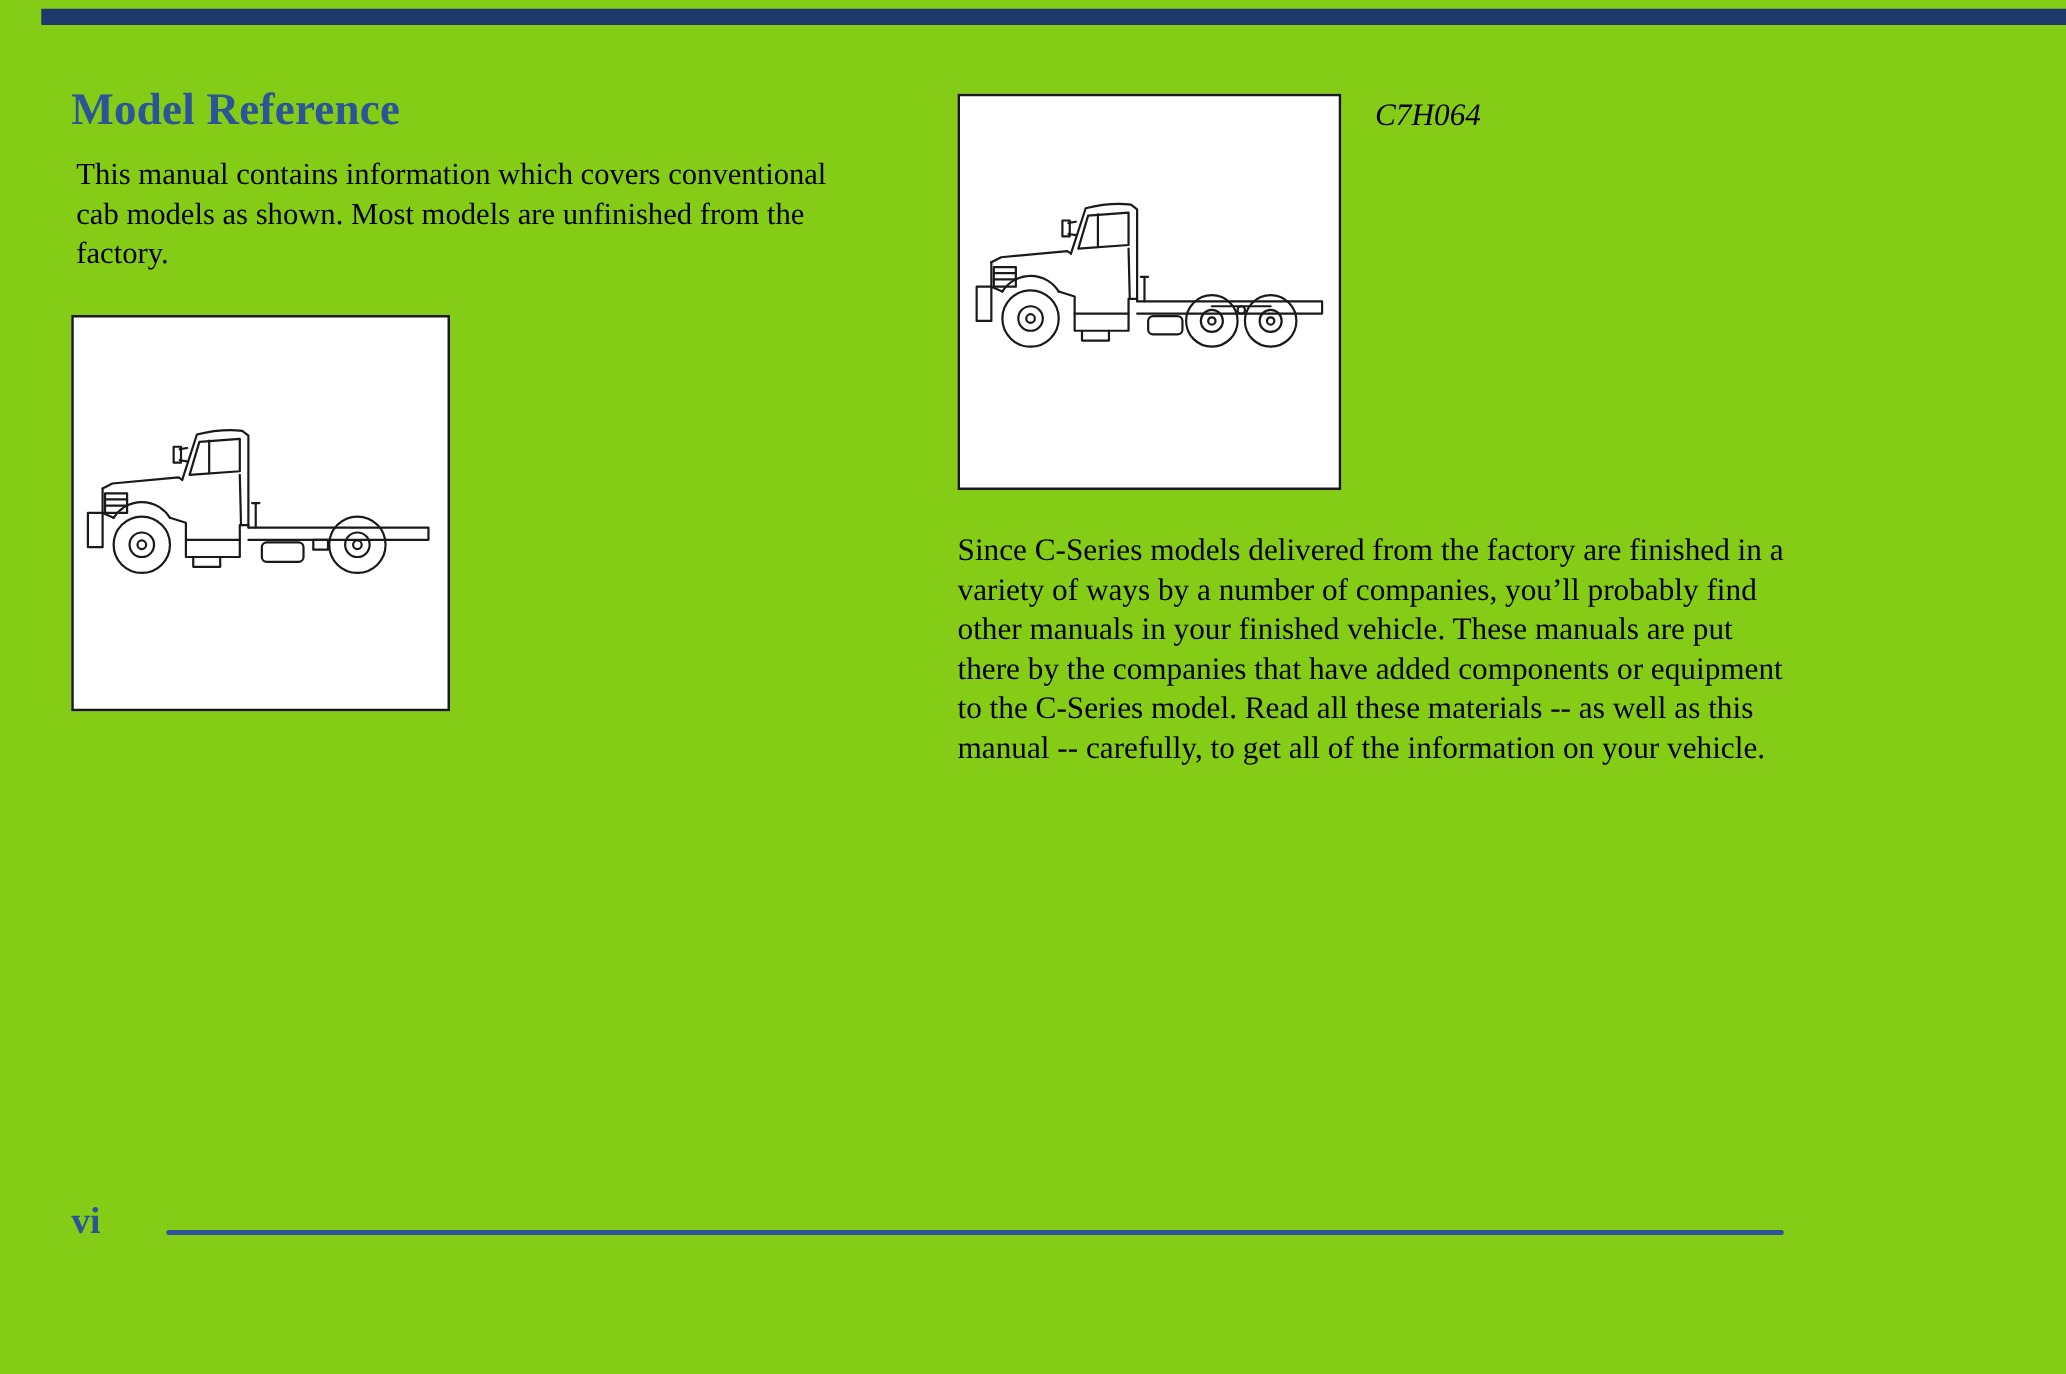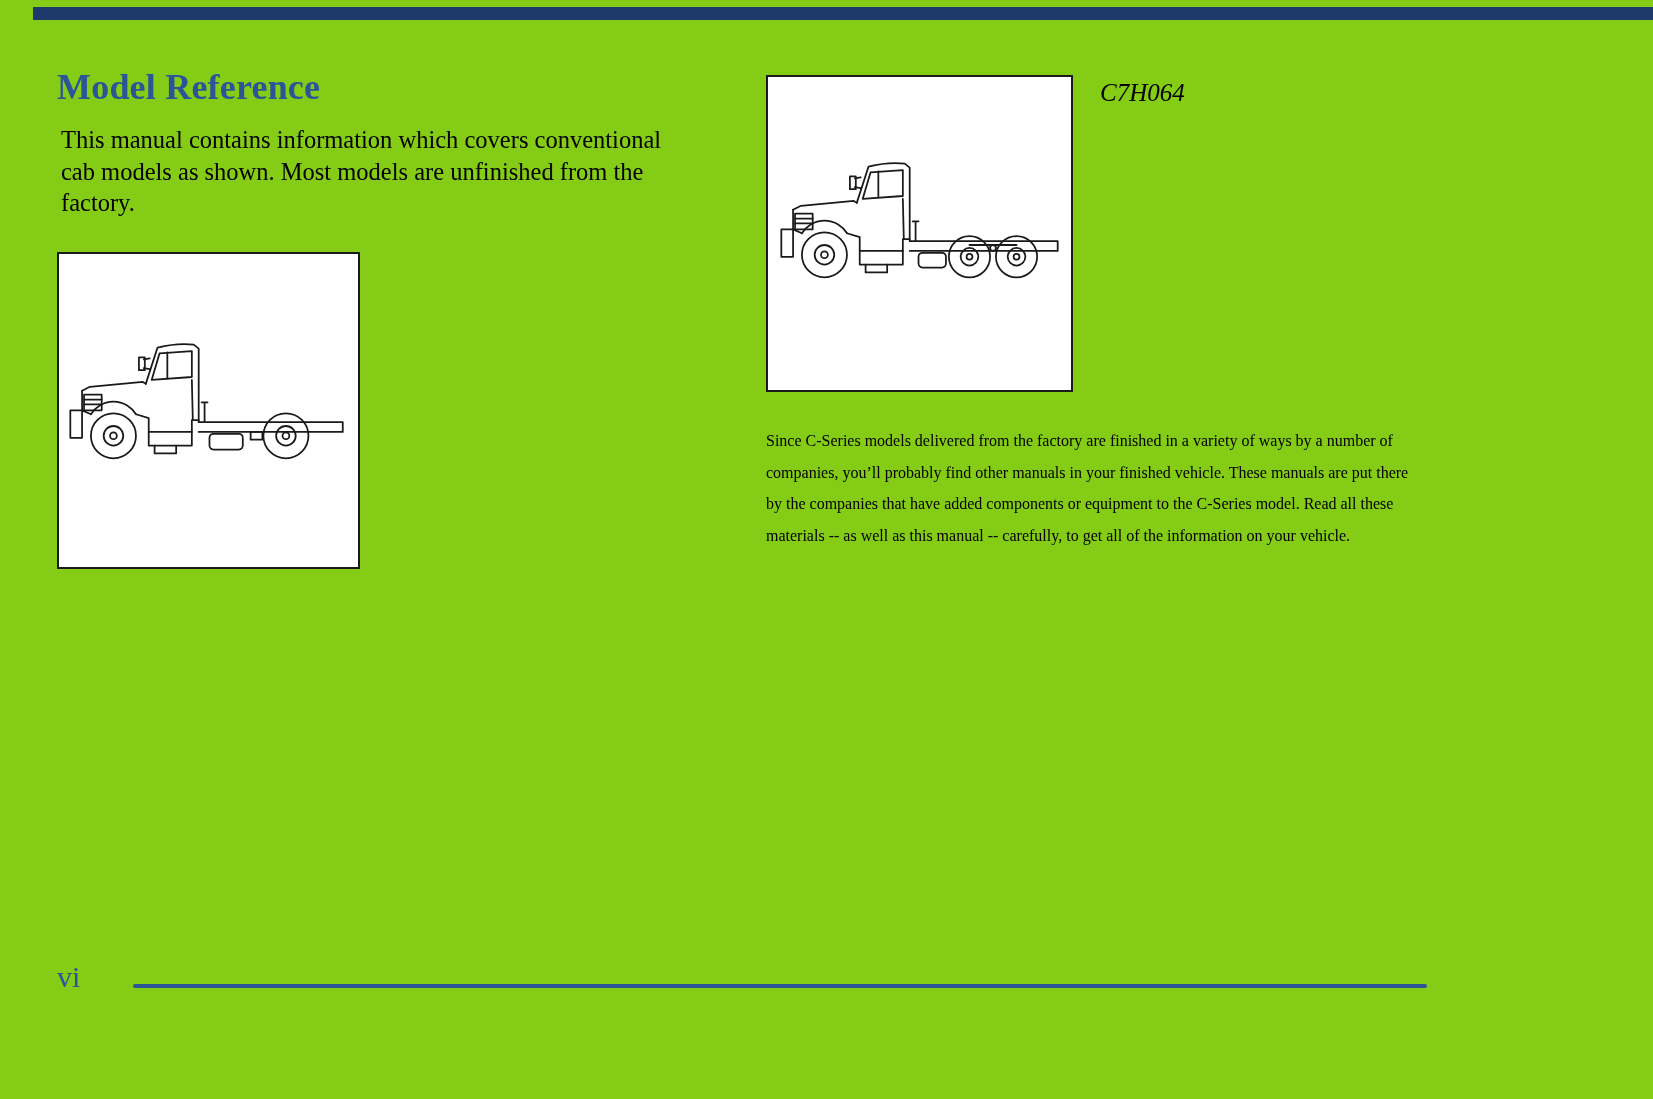--- a/index.html
+++ b/index.html
@@ -9,22 +9,22 @@
   .intro{position:absolute;left:57px;top:120px;width:625px;margin:4px;font-size:24.5px;line-height:31.5px;}
   .fig{position:absolute;border:2px solid #1a1a1a;background:#fff;display:flex;justify-content:center;box-sizing:border-box;}
   .fig-left{left:57px;top:252px;width:303px;height:317px;}
   .fig-left svg{margin-top:74px;}
   .fig-right{left:766px;top:75px;width:307px;height:317px;}
   .fig-right svg{margin-top:70px;}
   .labels{position:absolute;font-size:25px;line-height:29px;font-style:italic;}
   .labels-left{left:390px;top:254px;}
   .labels-left .model-label{margin-bottom:25px;}
   .labels-right{left:1100px;top:78px;}
-  .body-text{position:absolute;left:766px;top:425px;width:662px;margin:0;font-size:16px;line-height:31.6px;}
-  .page-number{position:absolute;left:57px;top:960px;font-size:30px;font-weight:normal;color:#2b5597;}
+  .body-text{position:absolute;left:766px;top:425px;width:662px;margin:0;font-size:25px;line-height:31.6px;}
+  .page-number{position:absolute;left:57px;top:960px;font-size:30px;font-weight:bold;color:#2b5597;}
   .footer-rule{position:absolute;left:133px;top:984px;width:1294px;height:4px;background:#2b5597;border-radius:2px;}
   .truck-svg{display:block;}
 </style>
 </head>
 <body>
 
 <div class="page">
 
   <div class="top-bar"></div>
 

